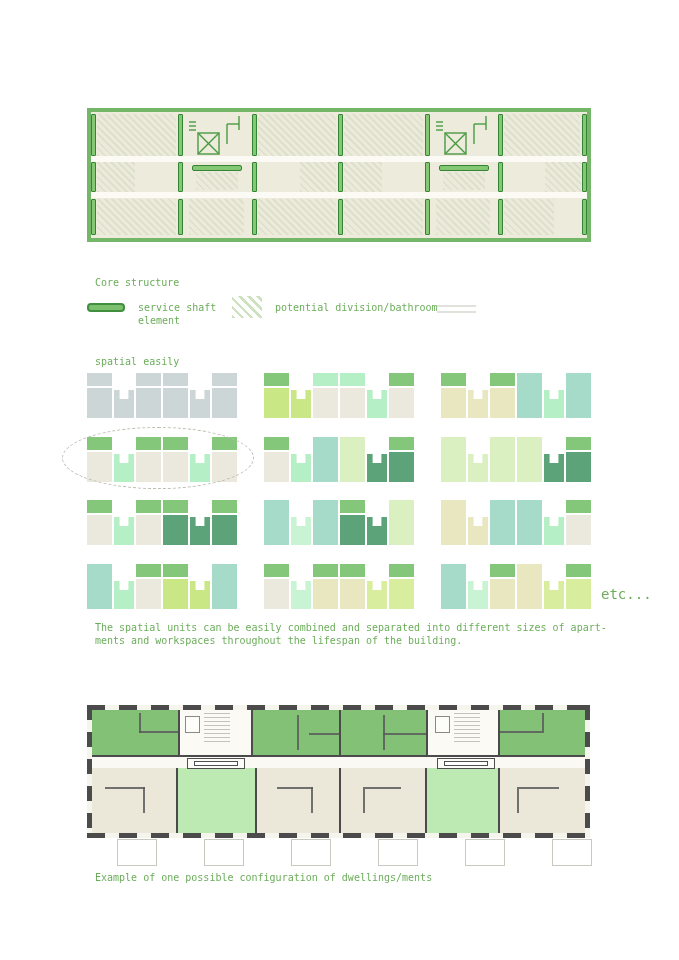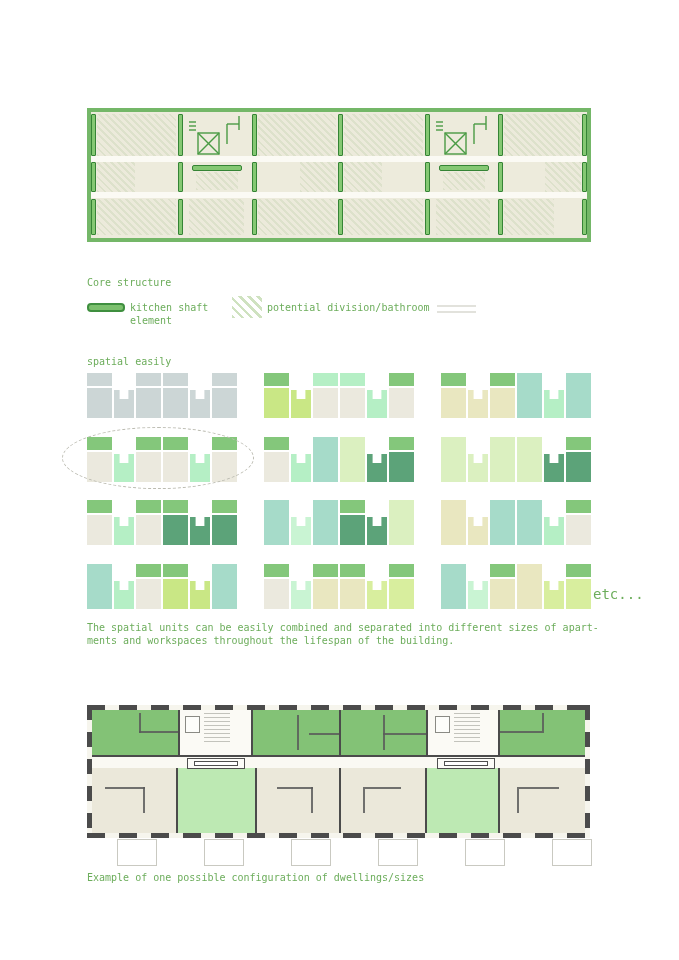--- a/index.html
+++ b/index.html
@@ -2,21 +2,21 @@
 <html><head>
 <meta charset="utf-8">
 <style>
   * { margin:0; padding:0; box-sizing:border-box; }
   html,body { background:#fff; }
   #canvas {
     position:relative; width:679px; height:960px; background:#ffffff;
     font-family:"DejaVu Sans Mono","Liberation Mono",monospace; overflow:hidden;
   }
   .abs { position:absolute; }
-  .txt { color:#6cad5b; font-size:10px; line-height:13px; white-space:pre-line; letter-spacing:0; }
+  .txt { color:#6cad5b; font-size:10px; line-height:13px; white-space:pre-line; letter-spacing:0;margin-left:8px; }
 
   
   #top-plan {
     left:87px; top:108px; width:504px; height:134px;
     border:4px solid #74b768; background:#edebdc;
   }
   .hatch { background: repeating-linear-gradient(45deg,#dde1cb 0 2px,#eceadb 2px 5px); }
   .gapstrip { background:#fbfaf4; }
   .corebar { background:#85c873; border:1.5px solid #358435; border-radius:1px; }
   .counterbar { background:#85c873; border:1.5px solid #358435; border-radius:2px; }
@@ -125,21 +125,21 @@
       <line x1="44" y1="10" x2="44" y2="30"></line>
             <line x1="44" y1="10" x2="56" y2="10"></line>
             <line x1="56" y1="2" x2="56" y2="16"></line>
     </g>
         </svg></div>
     </div>
 
   <div class="abs txt" style="left:87px;top:276px">Core structure</div>
 
   <div class="abs legend-shaft" style="left:87px;top:303px;width:38px;height:9px"></div>
-  <div class="abs txt" style="left:130px;top:301px">kitchen shaft
+  <div class="abs txt" style="left:130px;top:301px">service shaft
 element</div>
 
   <div class="abs legend-hatch" style="left:232px;top:296px;width:30px;height:22px"></div>
   <div class="abs txt" style="left:267px;top:301px">potential division/bathroom</div>
 
   <div class="abs divline" style="left:437px;top:305px;width:39px;height:2px"></div>
   <div class="abs divline" style="left:437px;top:311px;width:39px;height:2px"></div>
 
   <div class="abs txt" style="left:87px;top:355px">spatial easily</div>
   <div id="units-grid">
@@ -405,14 +405,14 @@
       <div class="abs wall-v" style="left: 0px; top: 0px; width: 5px; height: 133px;"></div>
       <div class="abs wall-v" style="left: 498px; top: 0px; width: 5px; height: 133px;"></div>
       <div class="abs balcony" style="left: 30px; top: 134px; width: 40px; height: 27px;"></div>
       <div class="abs balcony" style="left: 117px; top: 134px; width: 40px; height: 27px;"></div>
       <div class="abs balcony" style="left: 204px; top: 134px; width: 40px; height: 27px;"></div>
       <div class="abs balcony" style="left: 291px; top: 134px; width: 40px; height: 27px;"></div>
       <div class="abs balcony" style="left: 378px; top: 134px; width: 40px; height: 27px;"></div>
       <div class="abs balcony" style="left: 465px; top: 134px; width: 40px; height: 27px;"></div>
     </div>
 
-  <div class="abs txt" style="left:87px;top:871px">Example of one possible configuration of dwellings/sizes</div>
+  <div class="abs txt" style="left:87px;top:871px">Example of one possible configuration of dwellings/ments</div>
 </div>
 
 </body></html>

